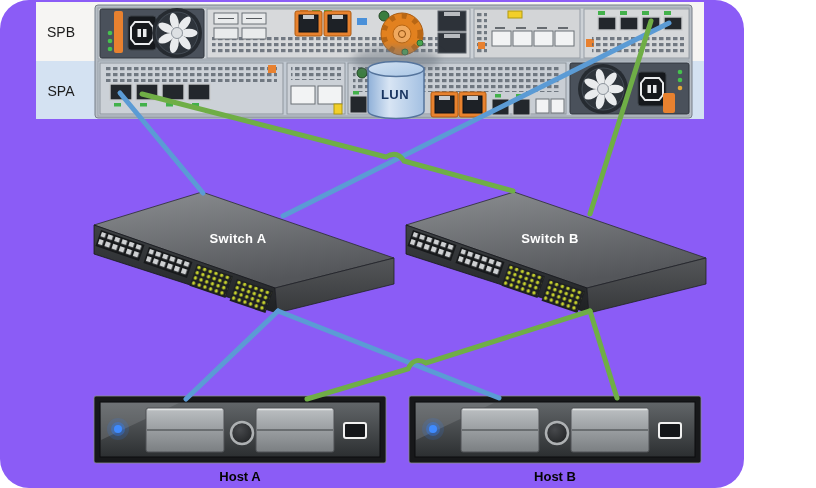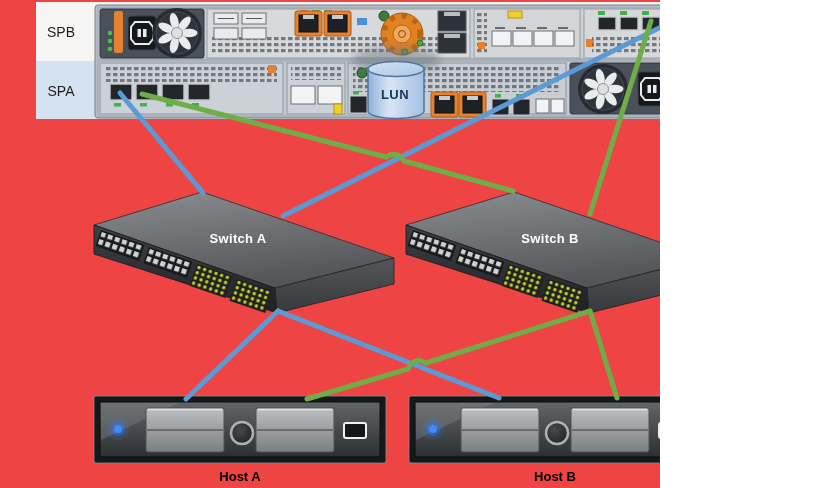--- a/index.html
+++ b/index.html
@@ -1,16 +1,16 @@
 <!DOCTYPE html>
 <html><head>
 <meta charset="utf-8">
 <style>
   html,body{margin:0;padding:0;background:#ffffff;}
-  .stage{position:relative;width:660px;height:488px;background:#ef4444;overflow:hidden;}
+  .stage{position:relative;width:744px;height:488px;background:#8b5cf6;overflow:hidden;border-radius:29px;}
   svg{display:block;}
   text{font-family:"Liberation Sans", sans-serif;}
   .band-label{font-size:14px;fill:#1c1c1c;}
   .switch-label{font-size:13px;font-weight:600;fill:#ffffff;letter-spacing:.3px;}
   .host-label{font-size:13px;font-weight:700;fill:#050505;}
   .lun-label{font-size:13px;font-weight:600;fill:#17335f;letter-spacing:.5px;}
   .cable{fill:none;stroke-width:5;stroke-linecap:round;}
 </style>
 </head>
 <body>

